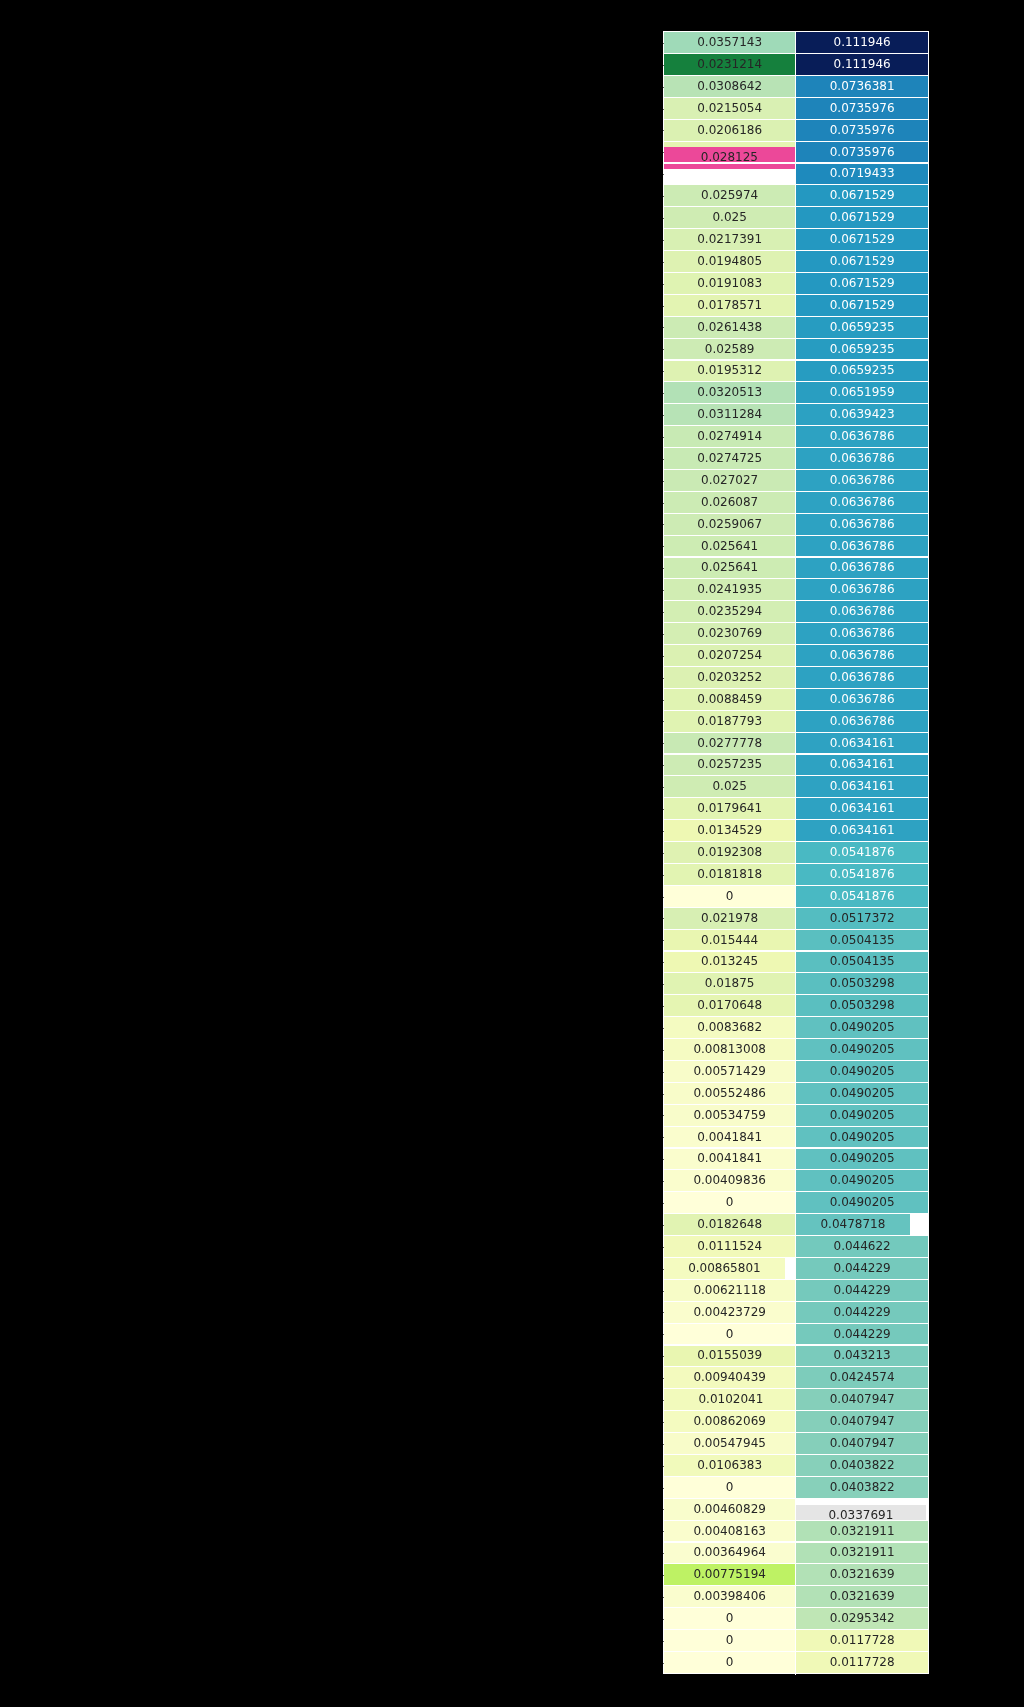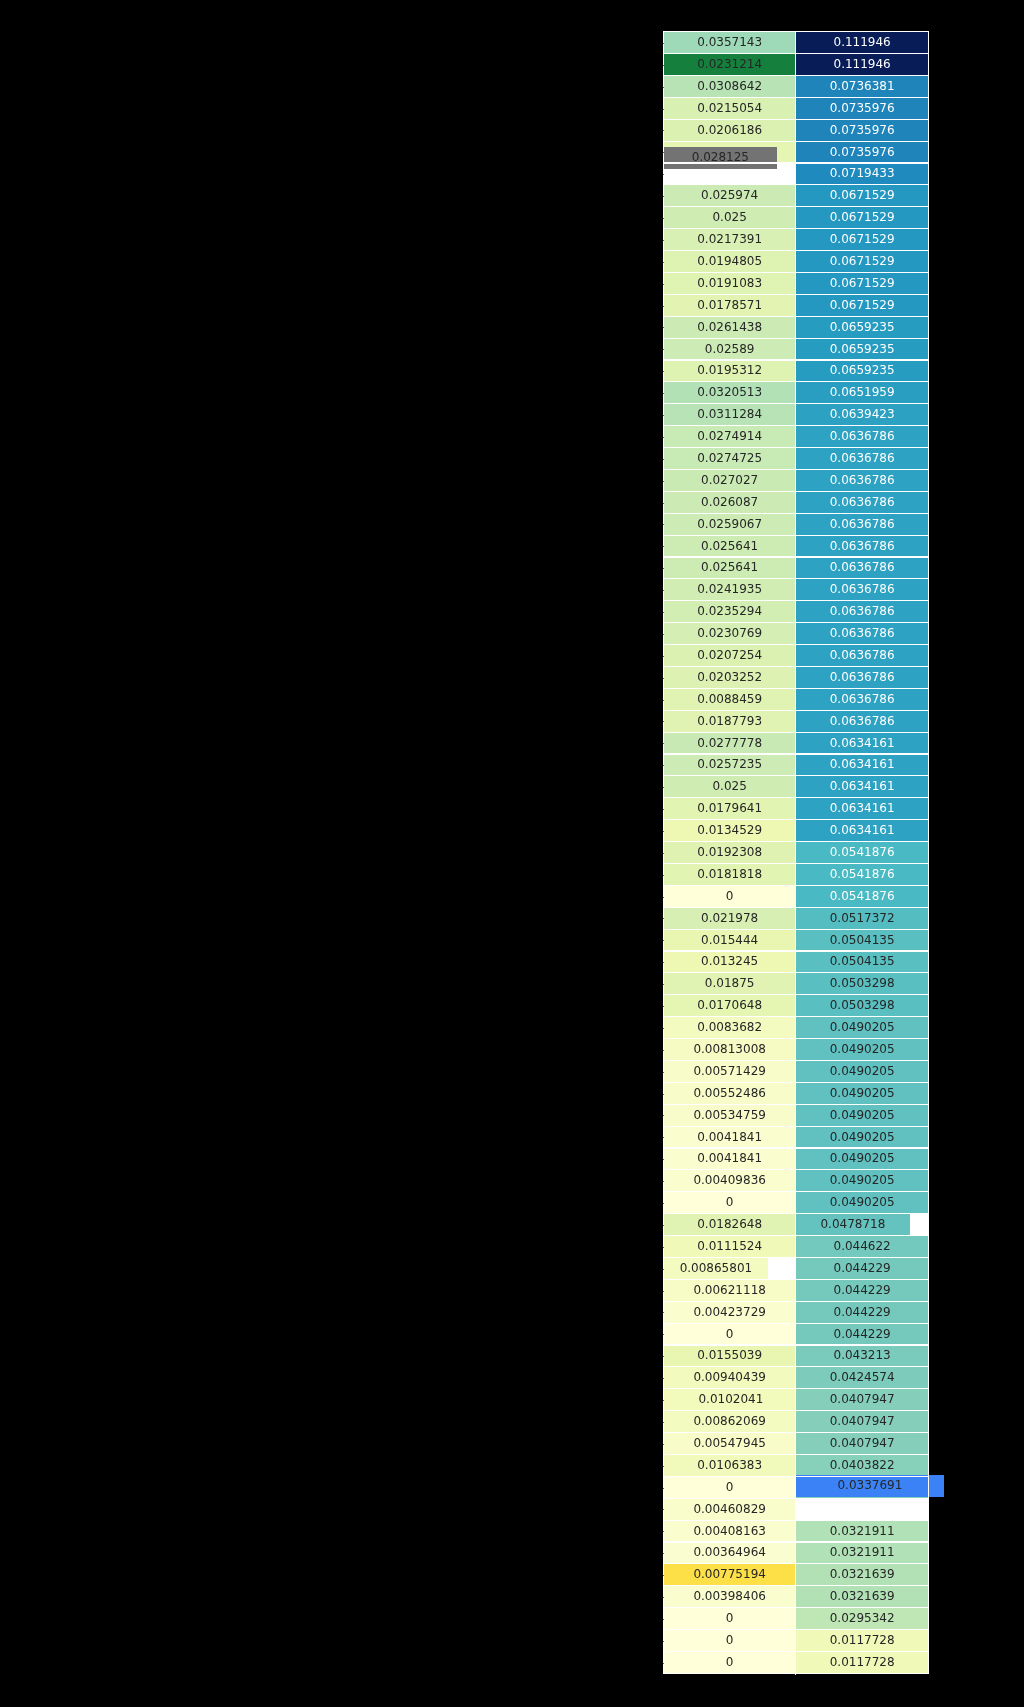--- a/index.html
+++ b/index.html
@@ -140,21 +140,21 @@
     </div>
     <div class="hm-row-group">
       <div class="hm-cell" style="left:0.000px;top:109.440px;width:132.500px;height:21.888px;background:#E5F5B2;color:#262626">
           <span class="hm-label">0.0170455</span>
         </div>
       <div class="hm-cell" style="left:132.500px;top:109.440px;width:132.500px;height:21.888px;background:#1E84BA;color:#FFFFFF">
           <span class="hm-label">0.0735976</span>
         </div>
     </div>
     <div class="hm-row-group">
-      <div class="hm-cell" style="left:0.000px;top:115px;width:114px;height:21.888px;background:#737373;color:#262626">
+      <div class="hm-cell" style="left:0.000px;top:115px;width:132px;height:21.888px;background:#ec4899;color:#262626">
           <span class="hm-label">0.028125</span>
         </div>
       <div class="hm-cell" style="left:132.500px;top:131.328px;width:132.500px;height:21.888px;background:#1E8ABD;color:#FFFFFF">
           <span class="hm-label">0.0719433</span>
         </div>
     </div>
     <div class="hm-row-group">
       <div class="hm-cell" style="left:0.000px;top:153.216px;width:132.500px;height:21.888px;background:#CCEBB4;color:#262626">
           <span class="hm-label">0.025974</span>
         </div>
@@ -540,21 +540,21 @@
     </div>
     <div class="hm-row-group">
       <div class="hm-cell" style="left:0.000px;top:1203.840px;width:132.500px;height:21.888px;background:#F1F9B9;color:#262626">
           <span class="hm-label">0.0111524</span>
         </div>
       <div class="hm-cell" style="left:132.500px;top:1203.840px;width:132.500px;height:21.888px;background:#73C9BD;color:#262626">
           <span class="hm-label">0.044622</span>
         </div>
     </div>
     <div class="hm-row-group">
-      <div class="hm-cell" style="left:0.000px;top:1225.728px;width:105px;height:21.888px;background:#F4FBC0;color:#262626">
+      <div class="hm-cell" style="left:0.000px;top:1225.728px;width:122px;height:21.888px;background:#F4FBC0;color:#262626">
           <span class="hm-label">0.00865801</span>
         </div>
       <div class="hm-cell" style="left:132.500px;top:1225.728px;width:132.500px;height:21.888px;background:#75C9BC;color:#262626">
           <span class="hm-label">0.044229</span>
         </div>
     </div>
     <div class="hm-row-group">
       <div class="hm-cell" style="left:0.000px;top:1247.616px;width:132.500px;height:21.888px;background:#F7FCC7;color:#262626">
           <span class="hm-label">0.00621118</span>
         </div>
@@ -631,42 +631,42 @@
           <span class="hm-label">0</span>
         </div>
       <div class="hm-cell" style="left:132.500px;top:1444.608px;width:132.500px;height:21.888px;background:#87D0BA;color:#262626">
           <span class="hm-label">0.0403822</span>
         </div>
     </div>
     <div class="hm-row-group">
       <div class="hm-cell" style="left:0.000px;top:1466.496px;width:132.500px;height:21.888px;background:#F9FDCC;color:#262626">
           <span class="hm-label">0.00460829</span>
         </div>
-      <div class="hm-cell" style="left:132.500px;top:1443px;width:148px;height:21.888px;background:#3b82f6;color:#262626">
+      <div class="hm-cell" style="left:132.500px;top:1473px;width:130px;height:21.888px;background:#e5e5e5;color:#262626">
           <span class="hm-label">0.0337691</span>
         </div>
     </div>
     <div class="hm-row-group">
       <div class="hm-cell" style="left:0.000px;top:1488.384px;width:132.500px;height:21.888px;background:#FAFDCD;color:#262626">
           <span class="hm-label">0.00408163</span>
         </div>
       <div class="hm-cell" style="left:132.500px;top:1488.384px;width:132.500px;height:21.888px;background:#B1E1B6;color:#262626">
           <span class="hm-label">0.0321911</span>
         </div>
     </div>
     <div class="hm-row-group">
       <div class="hm-cell" style="left:0.000px;top:1510.272px;width:132.500px;height:21.888px;background:#FAFDCF;color:#262626">
           <span class="hm-label">0.00364964</span>
         </div>
       <div class="hm-cell" style="left:132.500px;top:1510.272px;width:132.500px;height:21.888px;background:#B1E1B6;color:#262626">
           <span class="hm-label">0.0321911</span>
         </div>
     </div>
     <div class="hm-row-group">
-      <div class="hm-cell" style="left:0.000px;top:1532.160px;width:132.500px;height:21.888px;background:#fde047;color:#262626">
+      <div class="hm-cell" style="left:0.000px;top:1532.160px;width:132.500px;height:21.888px;background:#bef264;color:#262626">
           <span class="hm-label">0.00775194</span>
         </div>
       <div class="hm-cell" style="left:132.500px;top:1532.160px;width:132.500px;height:21.888px;background:#B2E1B6;color:#262626">
           <span class="hm-label">0.0321639</span>
         </div>
     </div>
     <div class="hm-row-group">
       <div class="hm-cell" style="left:0.000px;top:1554.048px;width:132.500px;height:21.888px;background:#FAFDCE;color:#262626">
           <span class="hm-label">0.00398406</span>
         </div>

